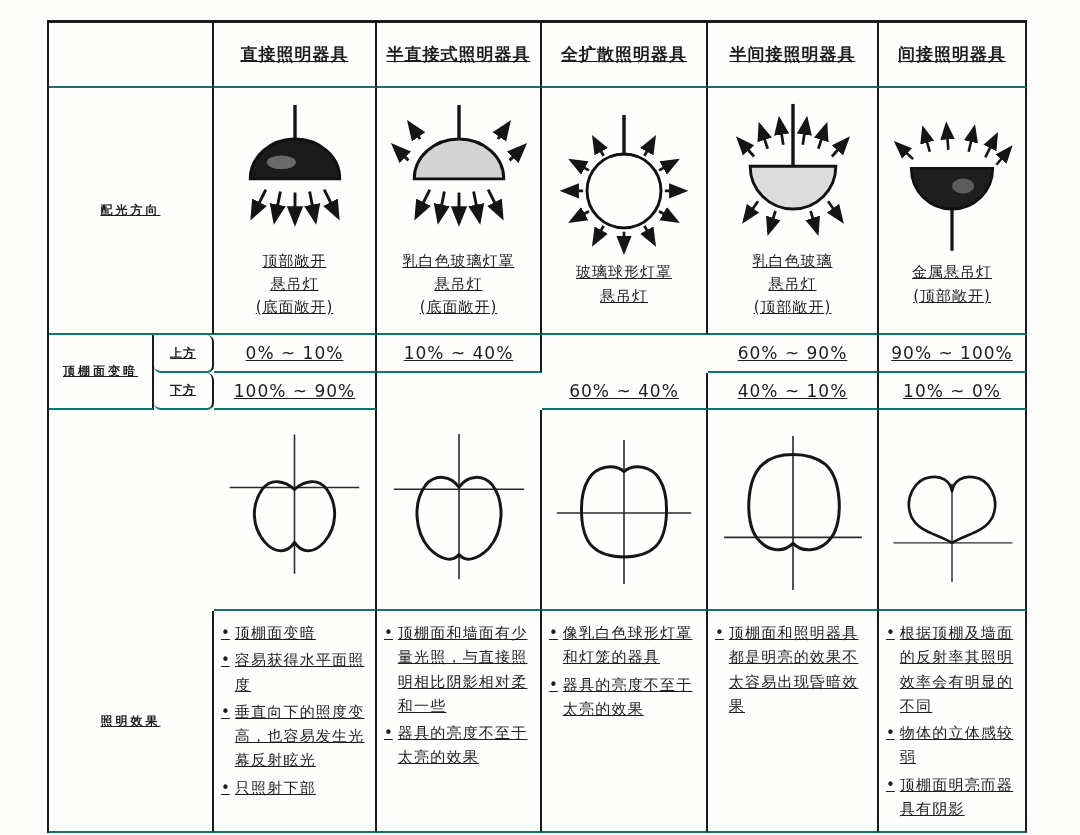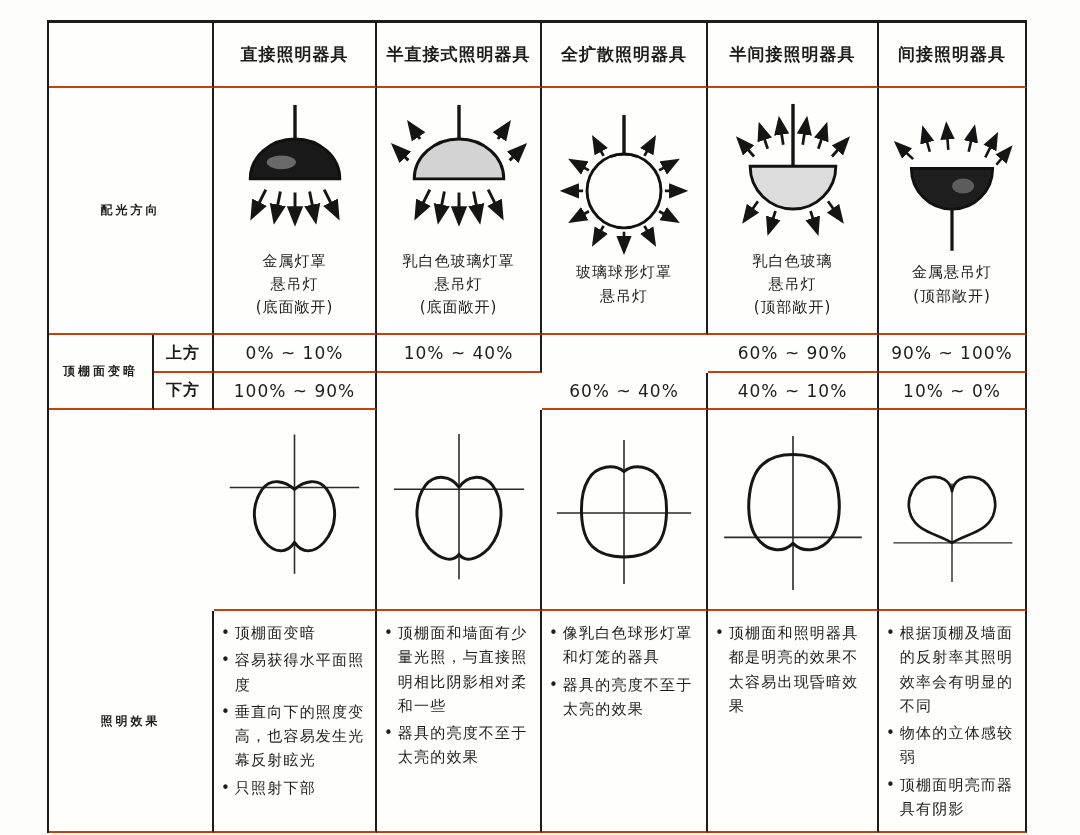--- a/index.html
+++ b/index.html
@@ -10,27 +10,28 @@
   }
   .lighting-table{
     position:absolute;left:47px;top:20px;
     display:grid;
     grid-template-columns:105px 60px 163px 165px 166px 171px 148px;
     grid-template-rows:65px 247px 38px 37px 201px 222px;
     border-top:3px solid #1c1c1c;border-left:2px solid #1c1c1c;
     background:#fefefd;
   }
   .cell{
-    border-right:2px solid #1c1c1c;border-bottom:2px solid #c2410c;
+    border-right:2px solid #1c1c1c;border-bottom:2px solid #0f766e;
     box-sizing:border-box;display:flex;align-items:center;justify-content:center;
     overflow:hidden;
+    text-decoration:underline;
   }
   .header-cell{font-weight:bold;font-size:17px;letter-spacing:1px;text-align:center;}
   .rowlabel{font-weight:bold;font-size:12px;letter-spacing:3px;}
-  .sublabel{font-weight:bold;font-size:16px;letter-spacing:1px;}
+  .sublabel{font-weight:bold;font-size:12px;letter-spacing:1px;border-radius:7px;}
   .flux-cell{font-size:17px;letter-spacing:1px;}
   .lamp-cell{flex-direction:column;gap:2px;padding:4px 2px;}
   .caption{font-size:15px;line-height:1.55;text-align:center;white-space:pre-line;letter-spacing:1px;}
   .curve-cell{padding:2px;}
   .effect-cell{flex-direction:column;align-items:flex-start;justify-content:flex-start;
     padding:10px 5px 4px 7px;gap:3px;}
   .bullet{display:flex;gap:5px;font-size:15px;line-height:1.62;}
   .dot{flex:0 0 auto;}
   .btext{letter-spacing:1.2px;}
   svg{display:block;}
@@ -60,21 +61,21 @@
       <path d="M34 79 A46 41 0 0 1 126 79 Z" fill="#1a1a1a" stroke="#111" stroke-width="3"></path>
       <ellipse cx="66" cy="62" rx="15" ry="7" fill="#ffffff" opacity="0.35"></ellipse>
       <g stroke="#151515" stroke-width="3" marker-end="url(#m1)">
         <line x1="50" y1="90" x2="36" y2="118"></line>
         <line x1="65" y1="92" x2="59" y2="122"></line>
         <line x1="80" y1="93" x2="80" y2="124"></line>
         <line x1="95" y1="92" x2="101" y2="122"></line>
         <line x1="110" y1="90" x2="124" y2="118"></line>
       </g>
     </svg>
-    <div class="caption">金属灯罩
+    <div class="caption">顶部敞开
 悬吊灯
 (底面敞开)</div>
   </div>
 
   <div class="cell lamp-cell" style="grid-column:4;grid-row:2">
     <svg viewBox="0 0 160 150" width="158" height="146" aria-hidden="true">
       <defs>
           <marker id="m2" viewBox="0 0 10 8" refX="8" refY="4" markerWidth="7" markerHeight="6" orient="auto">
             <path d="M0 0 L10 4 L0 8 Z" fill="#151515"></path>
           </marker>

